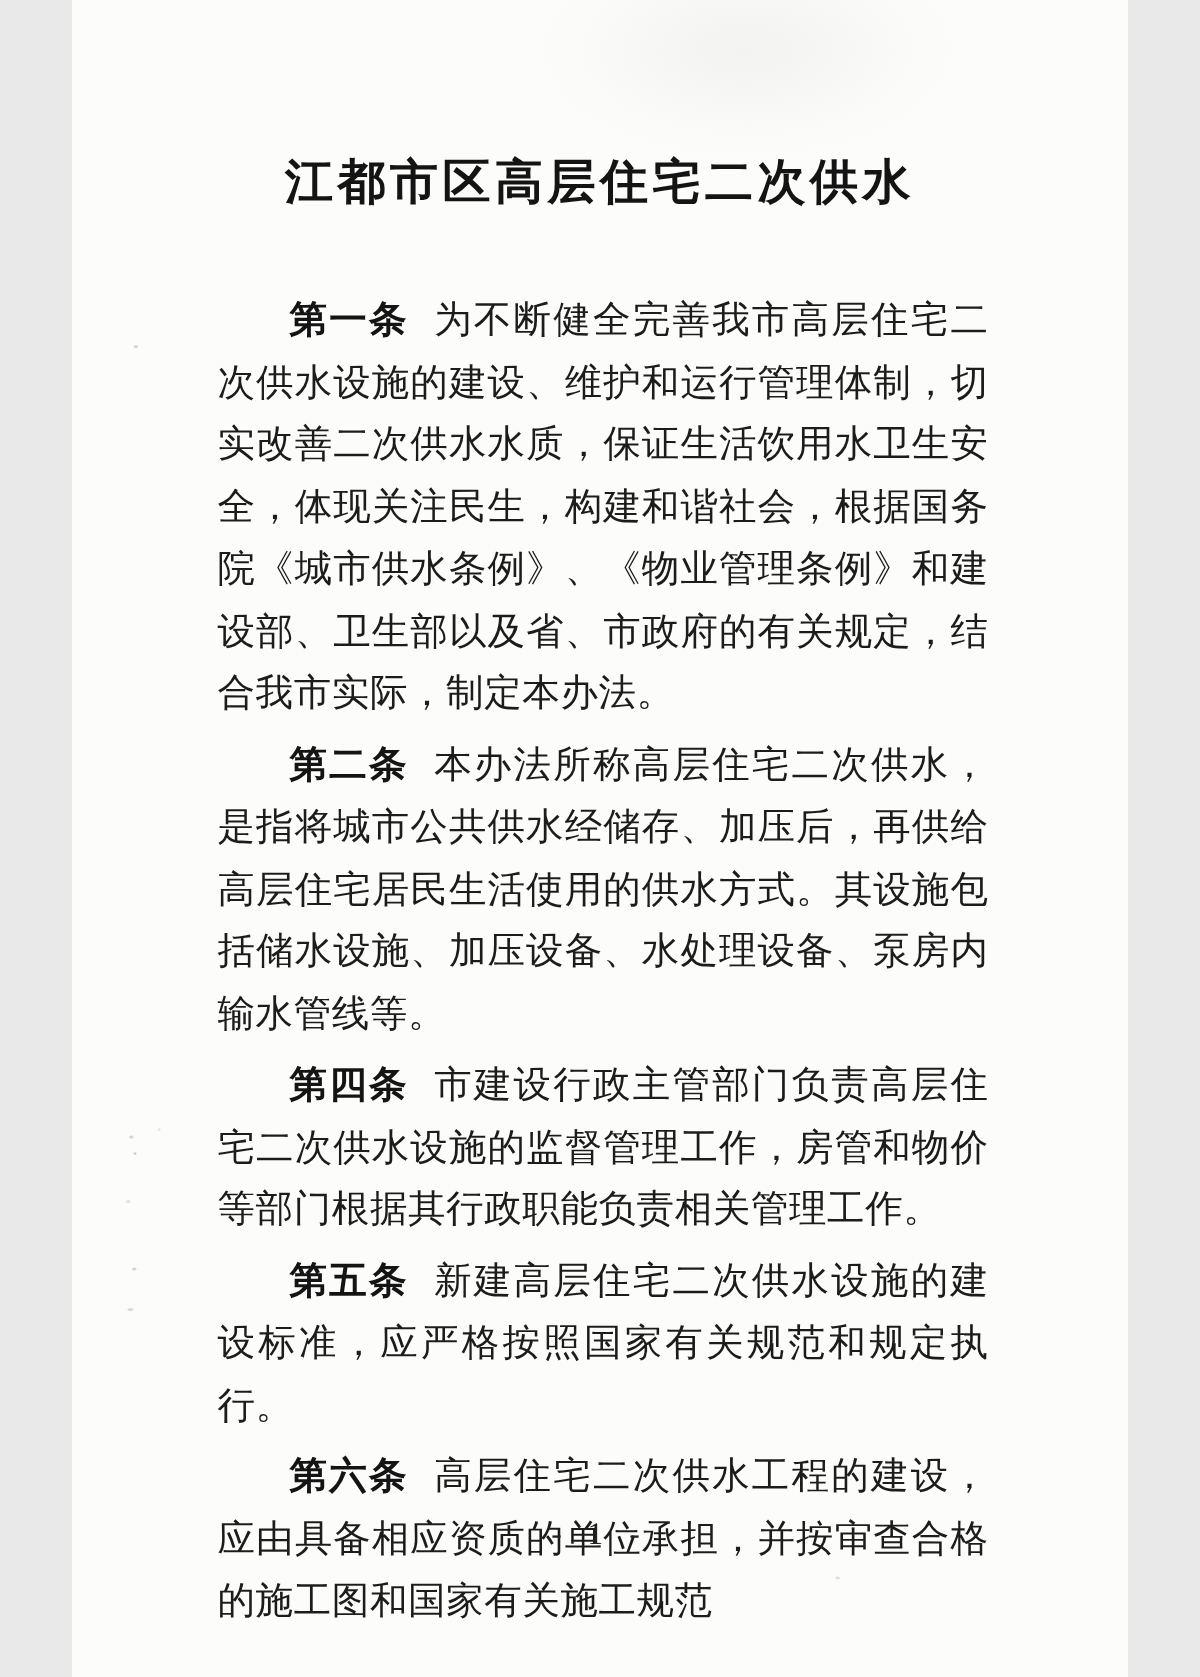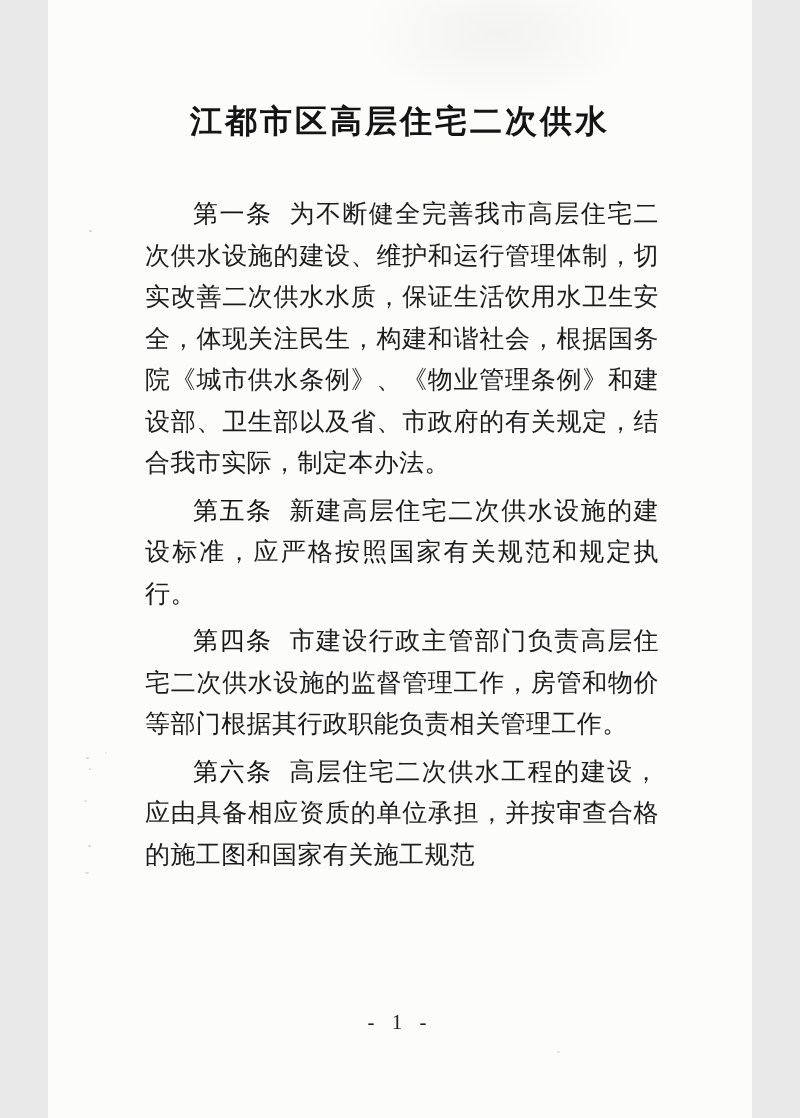--- a/index.html
+++ b/index.html
@@ -43,21 +43,21 @@
     letter-spacing: 0.4px;
     text-align: justify;
     text-justify: inter-character;
     color: #1c1c1c;
   }
   .doc-body p {
     margin: 0 0 6px 0;
     text-indent: 48px;
   }
   .article-label {
-    font-weight: 400;
+    font-weight: 700;
     margin-right: 17px;
     color: #141414;
   }
   .page-footer {
     position: absolute;
     left: 0; right: 0;
     top: 1010px;
     text-align: center;
     font-size: 21px;
     letter-spacing: 6px;
@@ -85,25 +85,26 @@
 <div class="page">
 
   <div class="doc-title">
     <div>江都市区高层住宅二次供水</div>
   </div>
 
   <div class="doc-body">
     <div>
     <p><span class="article-label">第一条</span><span class="article-text">为不断健全完善我市高层住宅二次供水设施的建设、维护和运行管理体制，切实改善二次供水水质，保证生活饮用水卫生安全，体现关注民生，构建和谐社会，根据国务院《城市供水条例》、《物业管理条例》和建设部、卫生部以及省、市政府的有关规定，结合我市实际，制定本办法。</span></p>
 
+    <p><span class="article-label">第二条</span><span class="article-text">本办法所称高层住宅二次供水，是指将城市公共供水经储存、加压后，再供给高层住宅居民生活使用的供水方式。其设施包括储水设施、加压设备、水处理设备、泵房内输水管线等。</span></p>
 
 
+    <p><span class="article-label">第四条</span><span class="article-text">市建设行政主管部门负责高层住宅二次供水设施的监督管理工作，房管和物价等部门根据其行政职能负责相关管理工作。</span></p>
+
     <p><span class="article-label">第五条</span><span class="article-text">新建高层住宅二次供水设施的建设标准，应严格按照国家有关规范和规定执行。</span></p>
-
-    <p><span class="article-label">第四条</span><span class="article-text">市建设行政主管部门负责高层住宅二次供水设施的监督管理工作，房管和物价等部门根据其行政职能负责相关管理工作。</span></p>
 
     <p><span class="article-label">第六条</span><span class="article-text">高层住宅二次供水工程的建设，应由具备相应资质的单位承担，并按审查合格的施工图和国家有关施工规范</span></p>
   </div>
   </div>
 
   <div class="page-footer">- 1 -</div>
 
   <div class="speck s1"></div>
   <div class="speck s2"></div>
   <div class="speck s3"></div>

